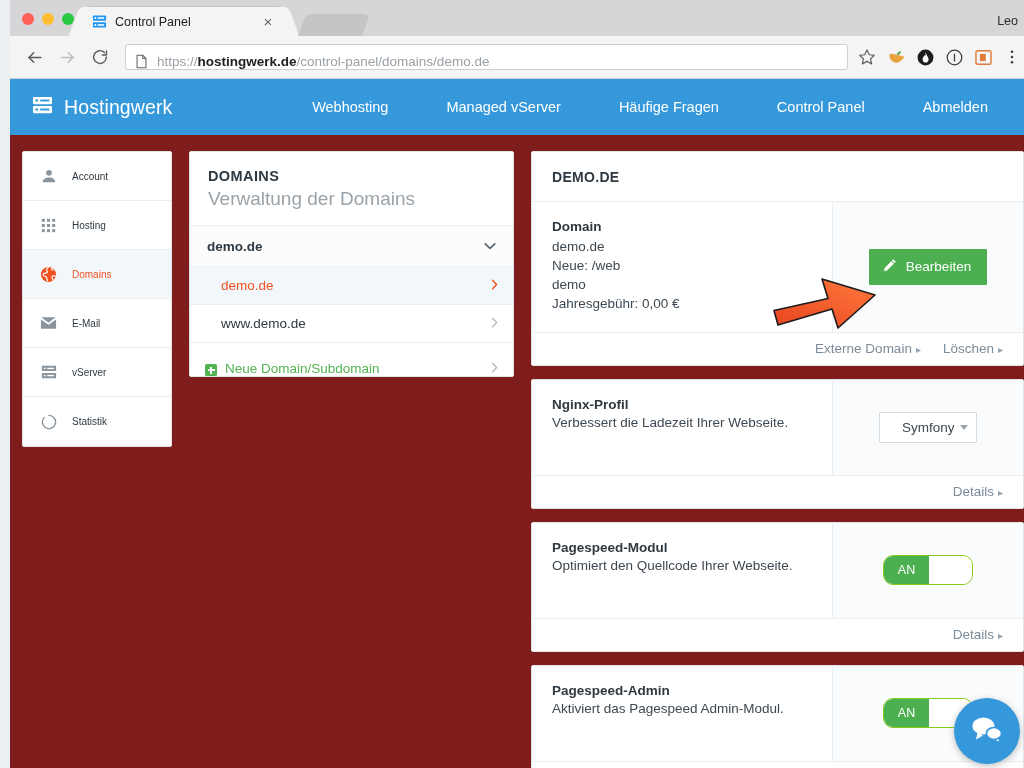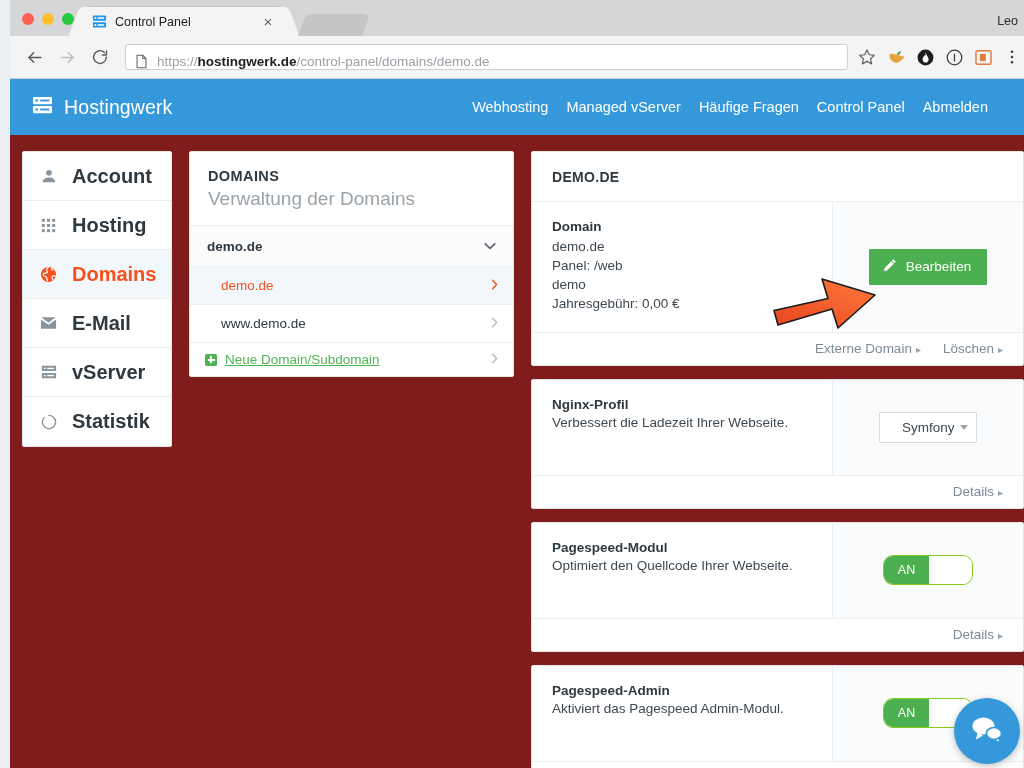--- a/index.html
+++ b/index.html
@@ -84,39 +84,39 @@
 
   
   .page { width: 1024px; height: 689px; background: #7f1d1d; overflow: hidden; }
 
   .topnav {
     height: 56px; background: #3498db;
     display: flex; align-items: center; padding: 0 22px;
   }
   .brand { display: flex; align-items: center; gap: 11px; }
   .brand-name { color:#fff; font-size: 19.5px; letter-spacing: .1px; }
-  .navlinks { margin-left: auto; display: flex; align-items: center; gap: 18px; padding-right: 24px; }
+  .navlinks { margin-left: auto; display: flex; align-items: center; gap: 58px; padding-right: 24px; }
   .navlink { color: #fff; font-size: 14.5px; white-space: nowrap; }
 
   .content {
     display: flex; align-items: flex-start;
     padding: 16px 10px 0 12px; gap: 17px;
   }
 
   
   .sidebar {
     width: 150px; flex: 0 0 150px;
     background: #fff; border: 1px solid #e2e5e8; border-radius: 2px;
     overflow: hidden;
   }
   .side-item {
     height: 49px; display: flex; align-items: center;
     padding: 0 0 0 17px; gap: 15px;
     border-bottom: 1px solid #ebeef0;
-    font-size: 20px; color: #2f3941; font-weight: bold;
+    font-size: 10px; color: #2f3941;
   }
   .sidebar .side-item:last-child { border-bottom: none; }
   .side-item.active { background: #f2f7fc; color: #f4511e; }
   .side-ico { width: 17px; height: 17px; flex: 0 0 17px; color: #8a949c; display:flex; align-items:center; justify-content:center;}
   .side-item.active .side-ico { color: #f4511e; }
 
   
   .domains {
     width: 325px; flex: 0 0 325px;
     background: #fff; border: 1px solid #e2e5e8; border-radius: 2px;
@@ -137,22 +137,22 @@
   .dom-row {
     height: 38px; display: flex; align-items: center;
     padding: 0 15px 0 31px; border-bottom: 1px solid #ebeef0;
     font-size: 13.5px; color: #2f3941;
   }
   .dom-row.active { background: #f2f7fc; color: #f4511e; }
   .dom-row .arr { margin-left: auto; color: #b4bcc3; font-size: 12px; }
   .dom-row.active .arr { color: #f4511e; }
 
   .dom-new {
-    height: 33px; display: flex; align-items: center; gap: 8px;
-    padding: 0 15px 0 15px; font-size: 13.5px; color: #53b453; text-decoration: underline;
+    height: 33px; display: flex; align-items: flex-end; gap: 8px;
+    padding: 0 15px 0 15px; font-size: 13.5px; color: #53b453;
   }
   .dom-new .arr { margin-left: auto; color: #b4bcc3; font-size: 12px; }
   .plusbox {
     width: 12px; height: 12px; background: #53b453; border-radius: 1.5px;
     position: relative; flex: 0 0 12px;
   }
   .plusbox::before, .plusbox::after {
     content: ""; position: absolute; background: #fff;
   }
   .plusbox::before { left: 5px; top: 2.5px; width: 2px; height: 7px; }
@@ -470,21 +470,21 @@
       </div>
 
       <div class="main">
 
         <div class="card">
           <div class="card-title">DEMO.DE</div>
           <div class="card-body">
             <div class="cb-left">
               <div class="lbl">Domain</div>
               <div class="val">demo.de</div>
-              <div class="val">Panel: /web</div>
+              <div class="val">Neue: /web</div>
               <div class="val">demo</div>
               <div class="val">Jahresgebühr: 0,00 €</div>
             </div>
             <div class="cb-right">
               <button class="btn-green">
                 <span>
                   <svg viewBox="0 0 16 16" width="14" height="14" fill="#fff">
                     <path d="M11.6 1.4l3 3-1.5 1.5-3-3z"></path>
                       <path d="M9.4 3.6l3 3L4.6 14.4 1.2 15l.6-3.4z"></path>
                   </svg>

